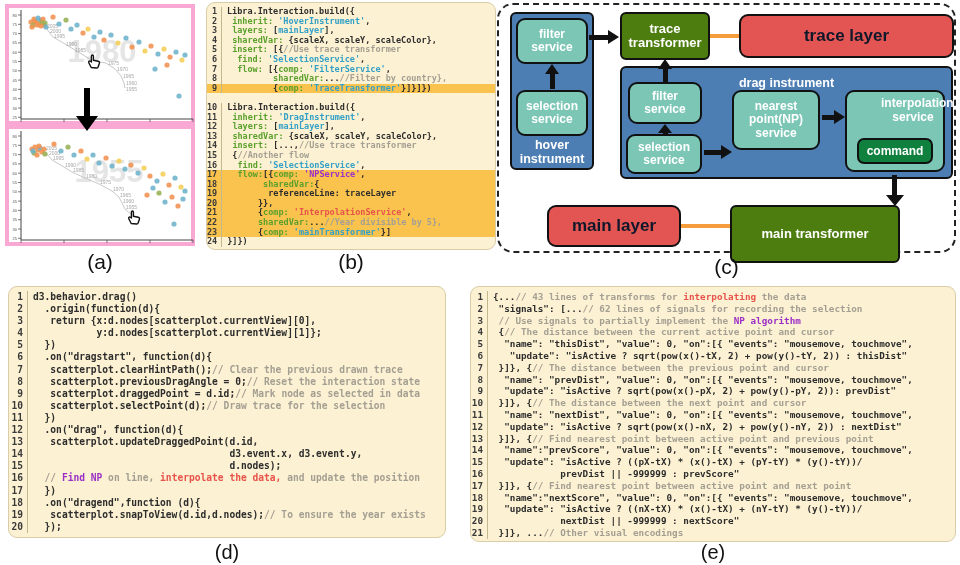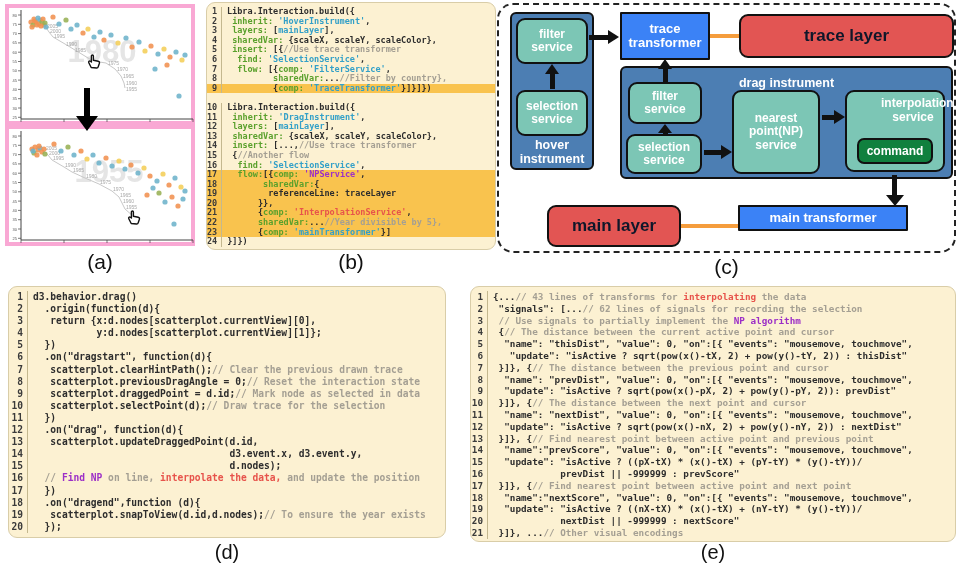--- a/index.html
+++ b/index.html
@@ -40,21 +40,21 @@
   #panelE .crow { height:11.8px; line-height:11.8px; } #panelE .ln { flex-basis:17px; }
 
   
   #panelC { position:absolute; left:497px; top:3px; width:459px; height:250px;
             border:2px dashed #222; border-radius:16px; background:#fff; }
   .c-abs  { position:absolute; }
   .c-blue { background:#4c7eb3; border:2px solid #111; border-radius:6px; }
   .c-service { background:#7cc6b5; border:2px solid #111; border-radius:9px; color:#fff; font-weight:bold;
                font-size:12px; line-height:1.12; display:flex; align-items:center; justify-content:center;
                text-align:center; }
-  .c-orange { background:#3b82f6; border:2px solid #111; border-radius:1px; color:#fff; font-weight:bold;
+  .c-orange { background:#4d7c0f; border:2px solid #111; border-radius:6px; color:#fff; font-weight:bold;
               font-size:13px; line-height:1.1; display:flex; align-items:center; justify-content:center; text-align:center; }
   .c-red { background:#e25553; border:2px solid #111; border-radius:9px; color:#0f172a; font-weight:bold;
            font-size:17px; display:flex; align-items:center; justify-content:center; }
   .c-green { background:#10803e; border:2px solid #111; border-radius:7px; color:#fff; font-weight:bold;
              font-size:12px; display:flex; align-items:center; justify-content:center; }
   .c-bluelabel { color:#fff; font-weight:bold; font-size:12.5px; line-height:1.15; text-align:center; }
   .shaft { position:absolute; background:#111; }
   .tri   { position:absolute; width:0; height:0; }
   .oline { position:absolute; background:#f59d3d; }
 </style>
@@ -375,32 +375,32 @@
     <div class="c-abs c-blue" style="left:121px;top:61px;width:333px;height:113px;"></div>
     <div class="c-abs c-bluelabel" style="left:121px;top:64px;width:333px;margin-top:7px;">drag instrument</div>
     <div class="shaft" style="left:164px;top:63px;width:5px;height:14px;"></div>
     <div class="tri" style="left:159px;top:54px;border-left:7px solid transparent;border-right:7px solid transparent;border-bottom:10px solid #111;"></div>
     <div class="c-abs c-service" style="left:129px;top:77px;width:74px;height:42px;">filter service</div>
     <div class="tri" style="left:159px;top:119px;border-left:7px solid transparent;border-right:7px solid transparent;border-bottom:9px solid #111;"></div>
     <div class="shaft" style="left:164px;top:126px;width:5px;height:4px;"></div>
     <div class="c-abs c-service" style="left:127px;top:129px;width:76px;height:40px;">selection service</div>
     <div class="shaft" style="left:205px;top:145px;width:17px;height:5px;"></div>
     <div class="tri" style="left:222px;top:140px;border-top:7px solid transparent;border-bottom:7px solid transparent;border-left:11px solid #111;"></div>
-    <div class="c-abs c-service" style="left:233px;top:85px;width:88px;height:84px;">nearest point(NP) service</div>
+    <div class="c-abs c-service" style="left:233px;top:85px;width:88px;height:60px;">nearest point(NP) service</div>
     <div class="shaft" style="left:323px;top:110px;width:12px;height:5px;"></div>
     <div class="tri" style="left:335px;top:105px;border-top:7px solid transparent;border-bottom:7px solid transparent;border-left:11px solid #111;"></div>
     <div class="c-abs c-service" style="left:346px;top:85px;width:100px;height:82px;"></div>
     <div class="c-abs c-bluelabel" style="left:346px;top:92px;width:100px;font-size:12px;color:#fff;padding-left:36px;">interpolation service</div>
     <div class="c-abs c-green" style="left:358px;top:133px;width:76px;height:26px;">command</div>
 
     <div class="shaft" style="left:393px;top:170px;width:5px;height:20px;"></div>
     <div class="tri" style="left:387px;top:190px;border-left:9px solid transparent;border-right:9px solid transparent;border-top:11px solid #111;"></div>
     <div class="c-abs c-red" style="left:48px;top:200px;width:134px;height:42px;">main layer</div>
     <div class="oline" style="left:182px;top:219px;width:63px;height:4px;"></div>
-    <div class="c-abs c-orange" style="left:239px;top:200px;width:170px;height:26px;">main transformer</div>
+    <div class="c-abs c-orange" style="left:231px;top:200px;width:170px;height:58px;">main transformer</div>
   </div>
   <div class="pan-label" style="left:497px;top:255px;width:459px;">(c)</div>
 
   <div id="panelD" class="codebox">
       <div class="crow">
         <span class="ln">1</span>
         <span class="cl"><span class="seg-p">d3.behavior.drag()</span></span>
       </div>
       <div class="crow">
         <span class="ln">2</span>

